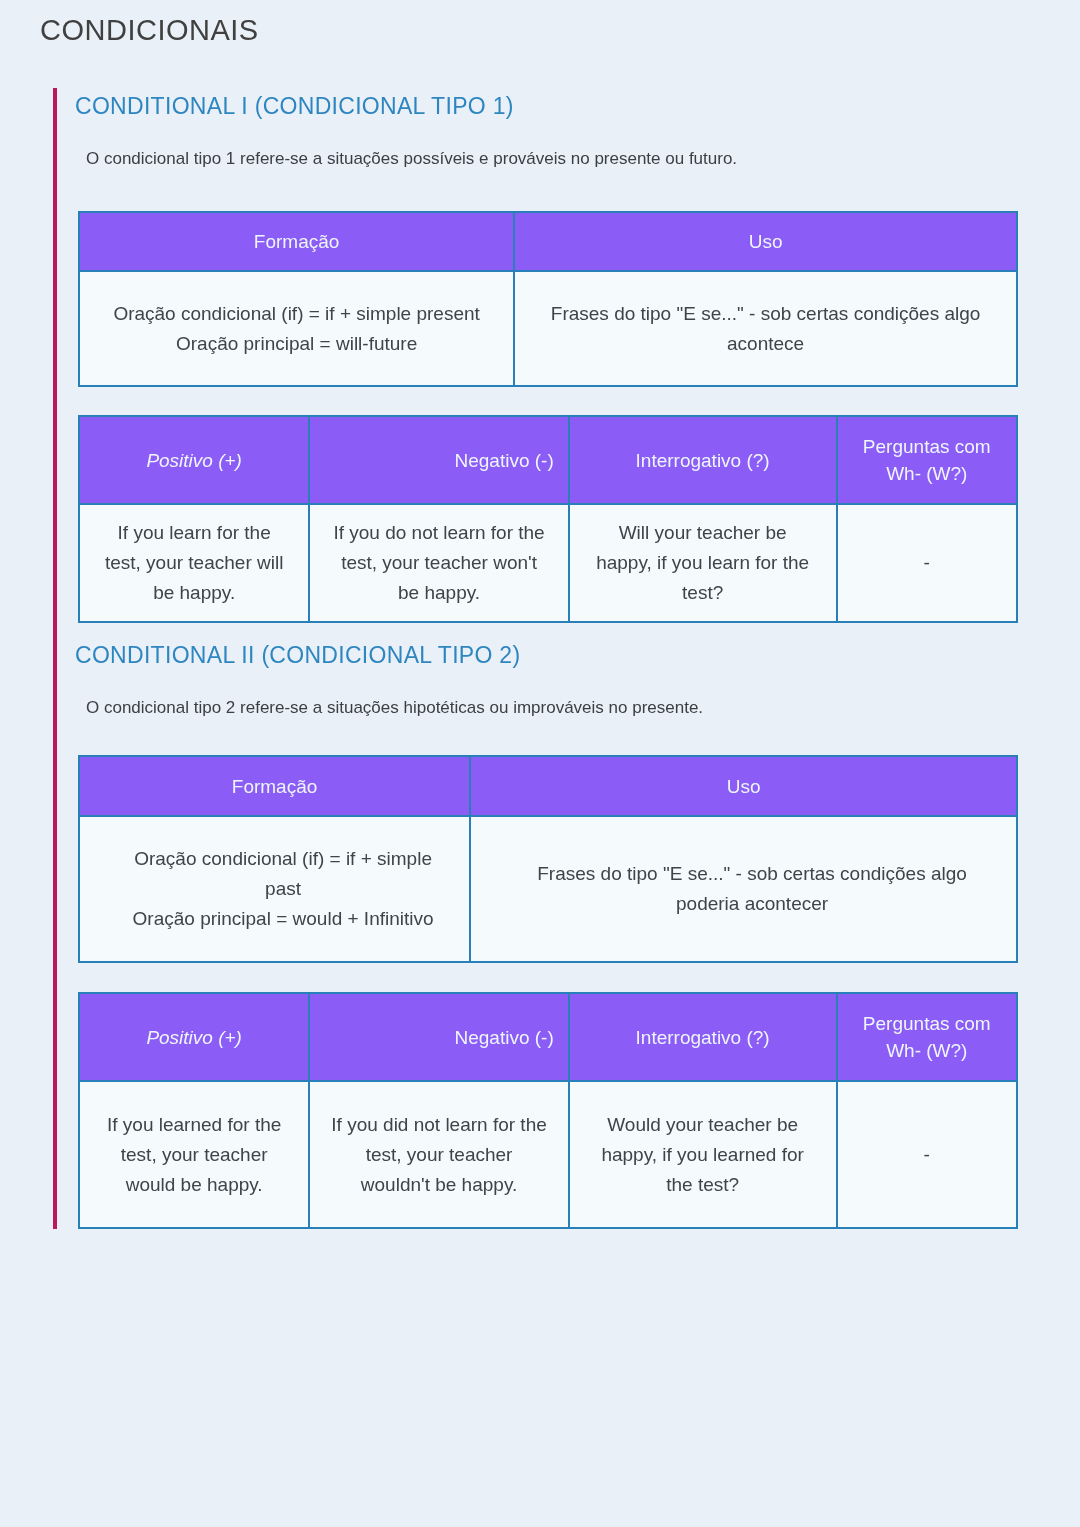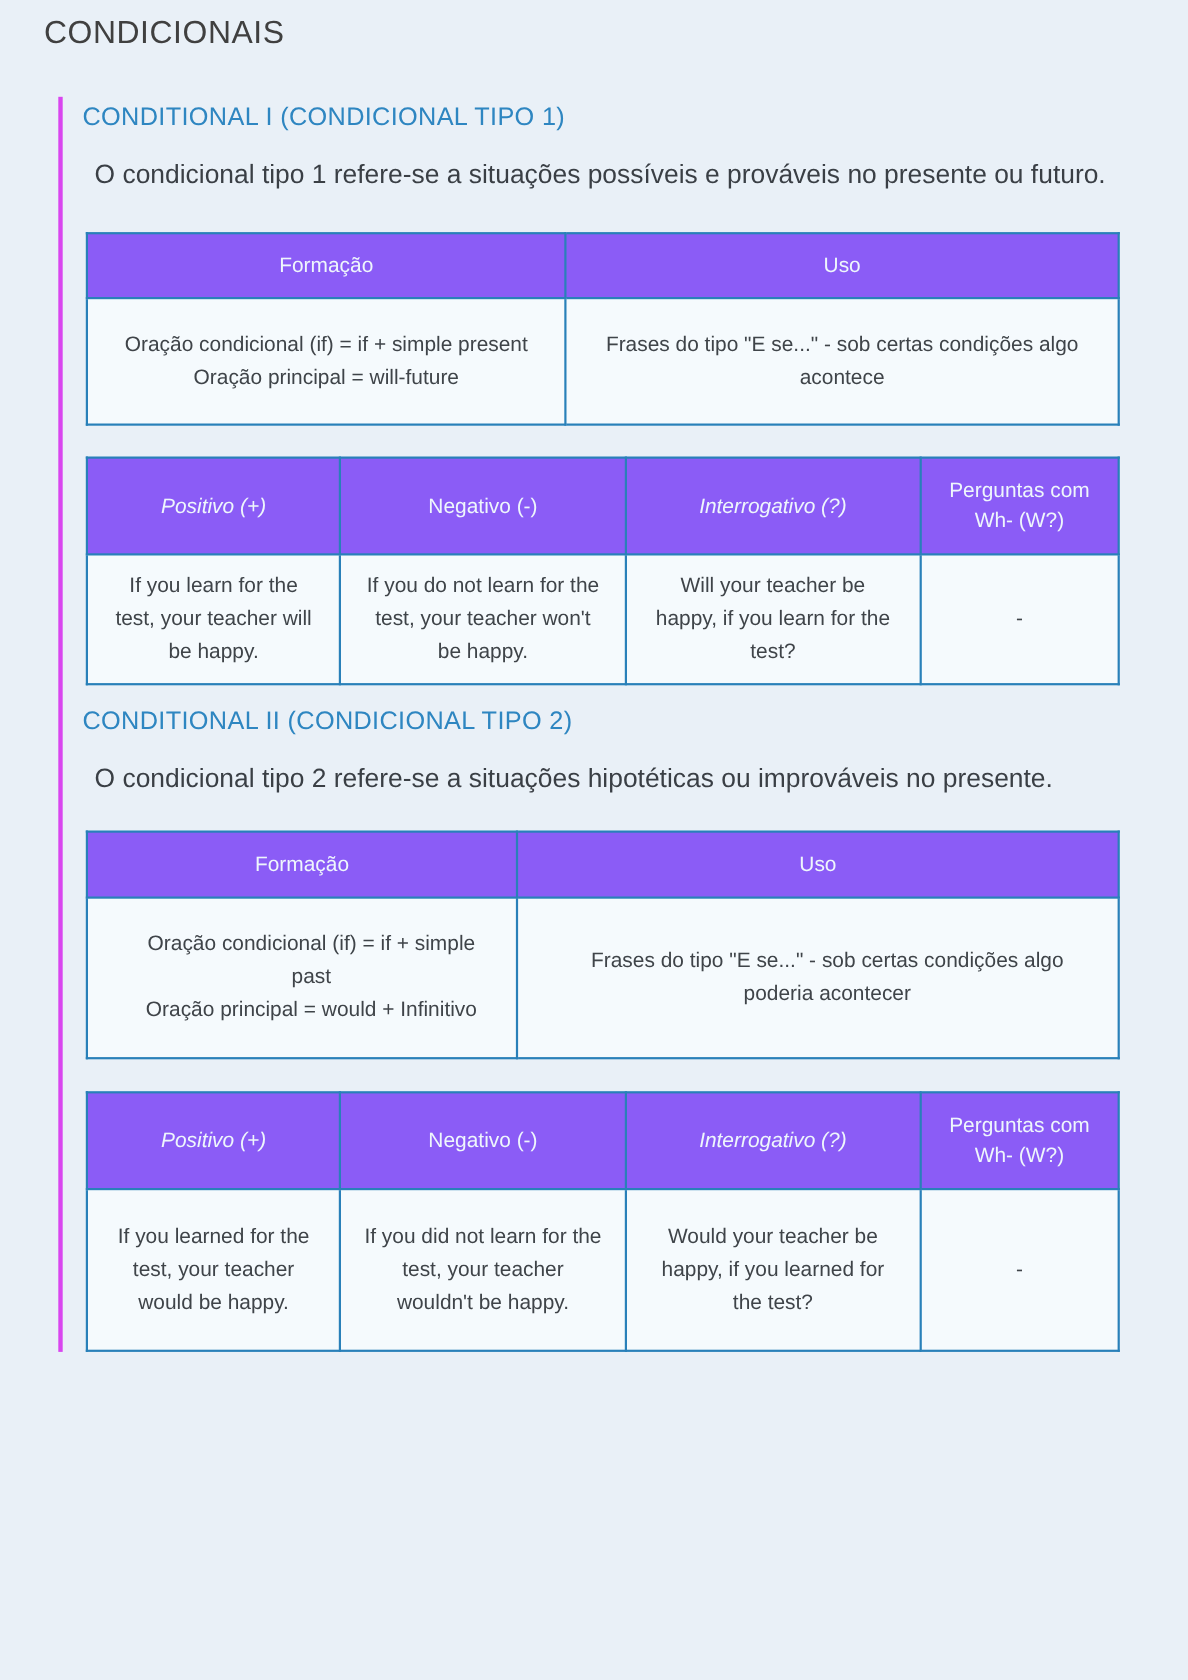--- a/index.html
+++ b/index.html
@@ -13,35 +13,35 @@
   .page-title {
     margin: 14px 0 0 40px;
     font-size: 29px;
     letter-spacing: 0.5px;
     color: #404040;
     font-weight: 400;
   }
   .content-panel {
     margin-top: 41px;
     margin-left: 53px;
-    border-left: 4px solid #d946ef;
+    border-left: 4px solid #be185d;
     padding-top: 4px;
   }
   .section-heading {
     margin: 0 0 0 18px;
     font-size: 23px;
     color: #2e86c1;
     font-weight: 400;
     letter-spacing: 0.3px;
     line-height: 28px;
   }
   .section-heading.second { margin-top: 18px; }
   .section-intro {
     margin: 27px 0 0 29px;
-    font-size: 24px;
+    font-size: 17px;
     color: #3a3f45;
     line-height: 23px;
   }
   table {
     border-collapse: collapse;
     table-layout: fixed;
     width: 940px;
     margin-left: 21px;
   }
   th, td { border: 2px solid #2980b9; }
@@ -75,22 +75,22 @@
 
   .t-formation-2 { margin-top: 36px; }
   .t-formation-2 th { height: 50px; }
   .t-formation-2 td { height: 128px; padding-left: 36px; }
   .t-formation-2 .col-a { width: 38.5%; }
 
   .t-forms-2 { margin-top: 29px; }
   .t-forms-2 td { height: 129px; }
 
   .col-pos { width: 24.5%; font-style: italic; }
-  .col-neg { width: 28%; }
-  .col-int { width: 29%; font-style: italic; }
+  .col-neg { width: 28%; text-align: right; }
+  .col-int { width: 29%; }
   .col-wh  { width: 18.5%; }
 </style>
 </head>
 <body>
 
 <h1 class="page-title">CONDICIONAIS</h1>
 
 <div class="content-panel">
 
   <div>

